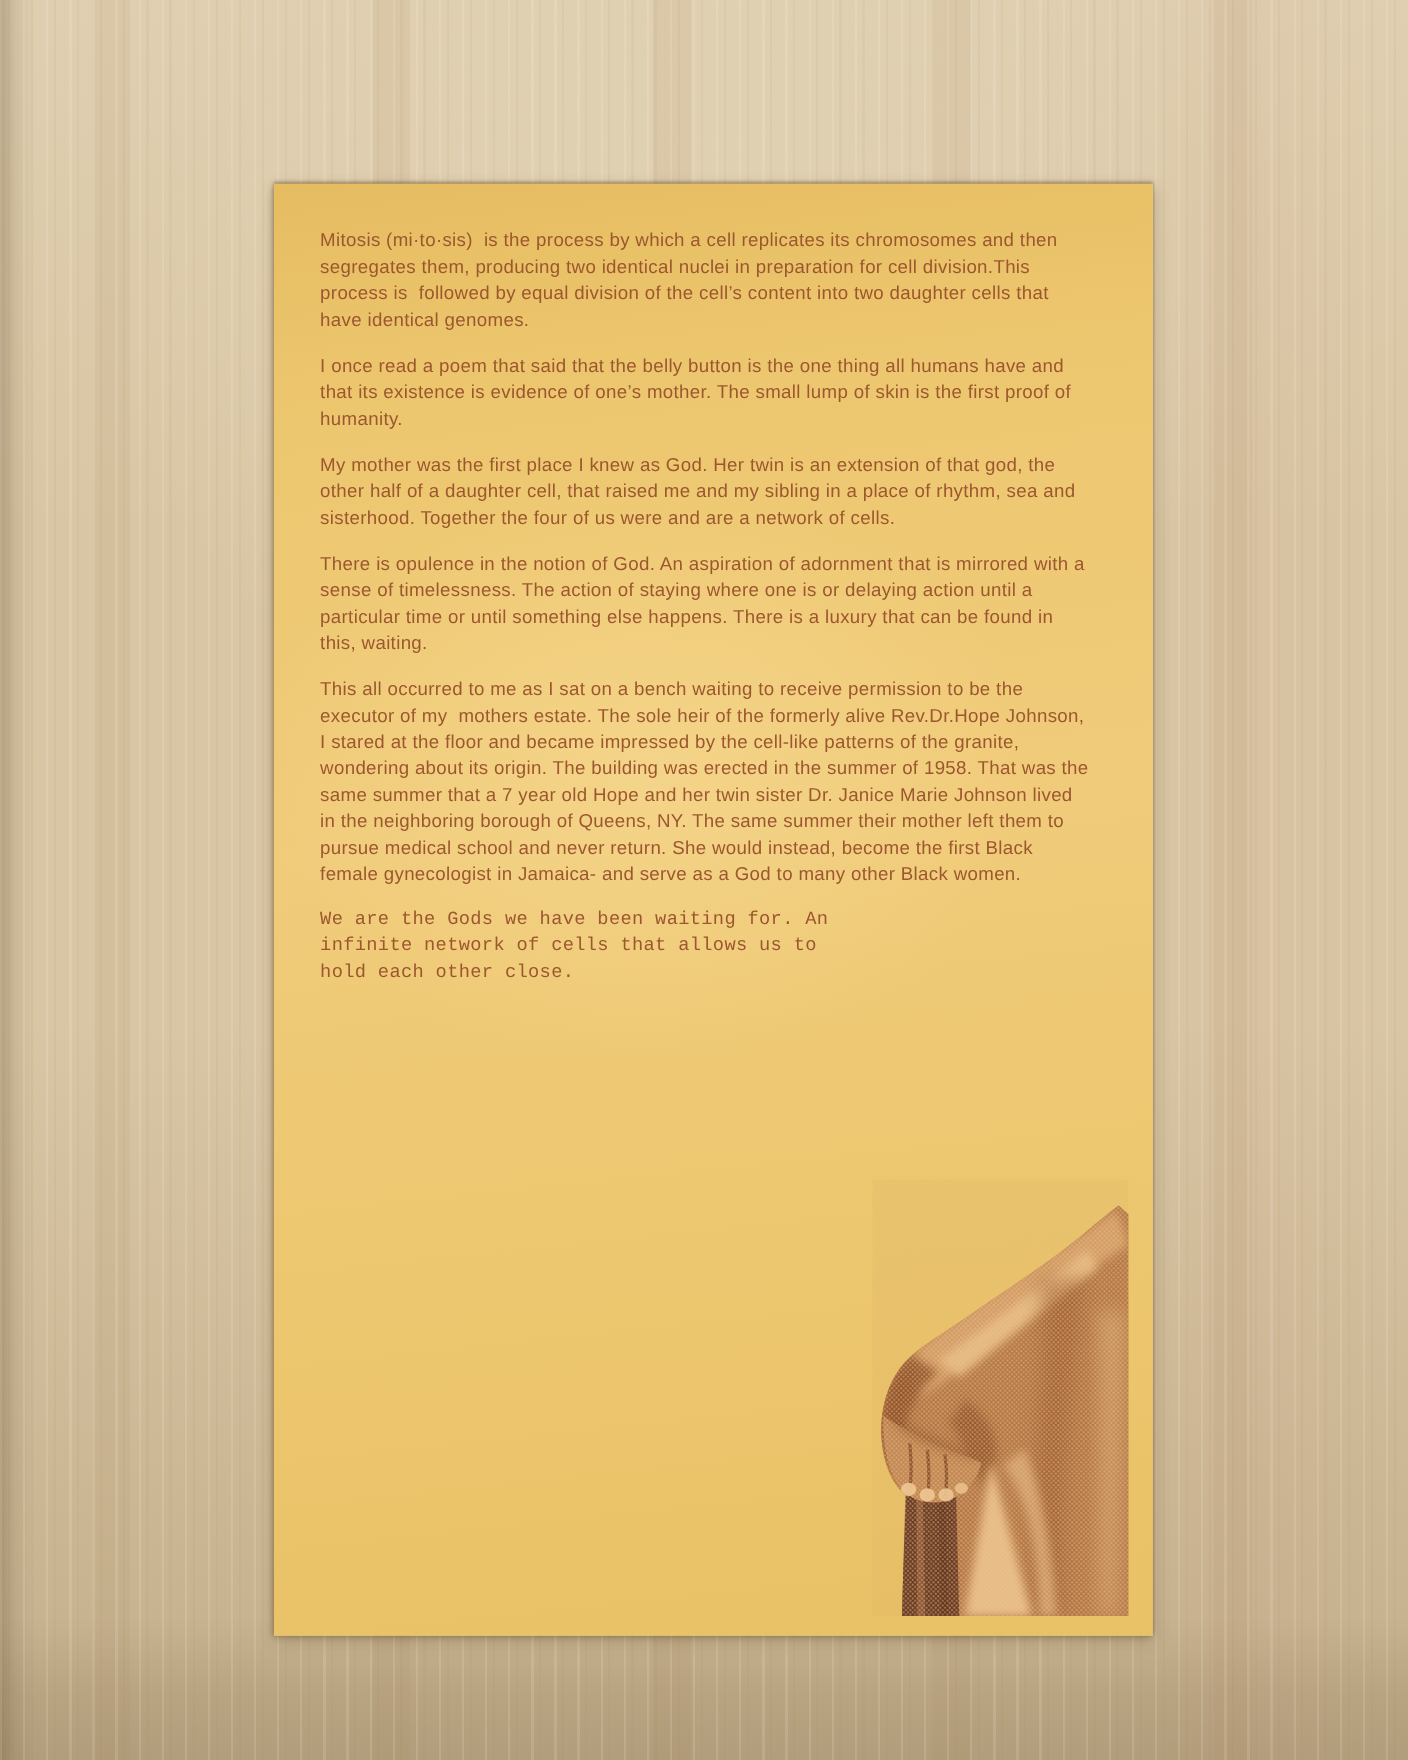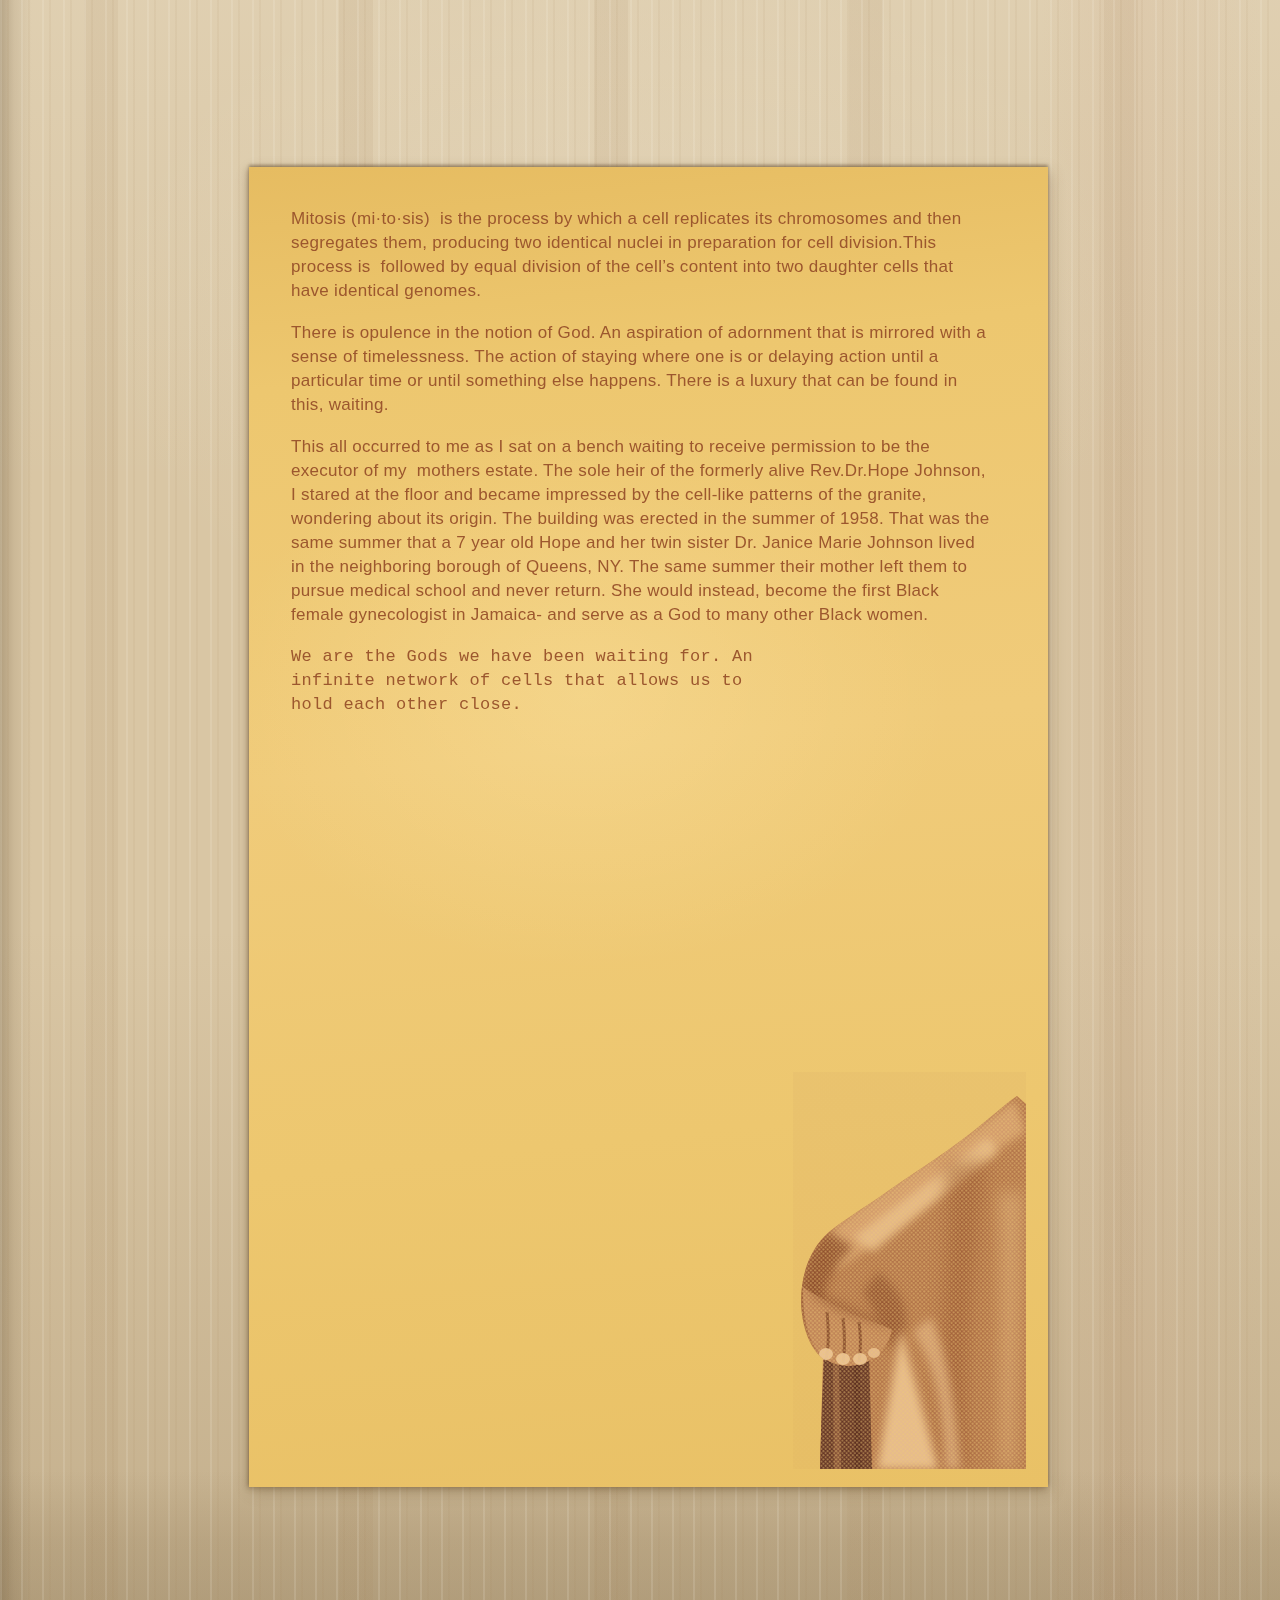--- a/index.html
+++ b/index.html
@@ -49,20 +49,22 @@
   .figure{position:absolute;right:22px;bottom:18px;width:233px;height:397px;display:block;}
 </style>
 </head>
 <body>
 
 <div class="scene">
   <div class="paper">
 
     <div class="poem">
       <p>Mitosis (mi·to·sis)  is the process by which a cell replicates its chromosomes and then segregates them, producing two identical nuclei in preparation for cell division.This process is  followed by equal division of the cell’s content into two daughter cells that have identical genomes.</p>
+      <p>I once read a poem that said that the belly button is the one thing all humans have and that its existence is evidence of one’s mother. The small lump of skin is the first proof of humanity.</p>
+      <p>My mother was the first place I knew as God. Her twin is an extension of that god, the other half of a daughter cell, that raised me and my sibling in a place of rhythm, sea and sisterhood. Together the four of us were and are a network of cells.</p>
       <p>There is opulence in the notion of God. An aspiration of adornment that is mirrored with a sense of timelessness. The action of staying where one is or delaying action until a particular time or until something else happens. There is a luxury that can be found in this, waiting.</p>
       <p>This all occurred to me as I sat on a bench waiting to receive permission to be the executor of my  mothers estate. The sole heir of the formerly alive Rev.Dr.Hope Johnson, I stared at the floor and became impressed by the cell-like patterns of the granite, wondering about its origin. The building was erected in the summer of 1958. That was the same summer that a 7 year old Hope and her twin sister Dr. Janice Marie Johnson lived in the neighboring borough of Queens, NY. The same summer their mother left them to pursue medical school and never return. She would instead, become the first Black female gynecologist in Jamaica- and serve as a God to many other Black women.</p>
       <p class="short">We are the Gods we have been waiting for. An infinite network of cells that allows us to hold each other close.</p>
     </div>
 
     <svg class="figure" viewBox="0 0 233 397" xmlns="http://www.w3.org/2000/svg">
       <defs>
         <path id="fig" d="M224,24 L233,32 L233,397 L27,397 L30,287
                           C18,277 9,258 8,230 C8,200 18,176 36,160
                           C48,150 66,139 88,124 C116,104 147,85 178,61

